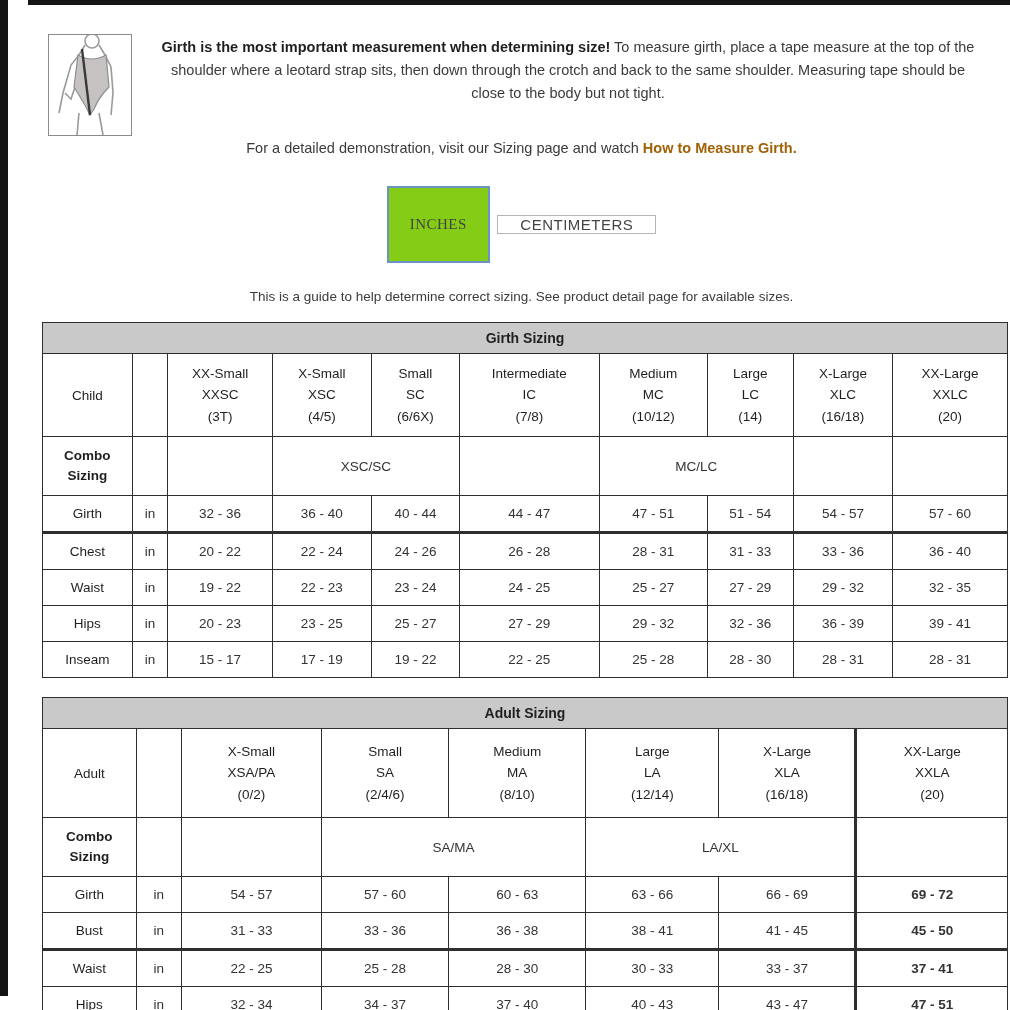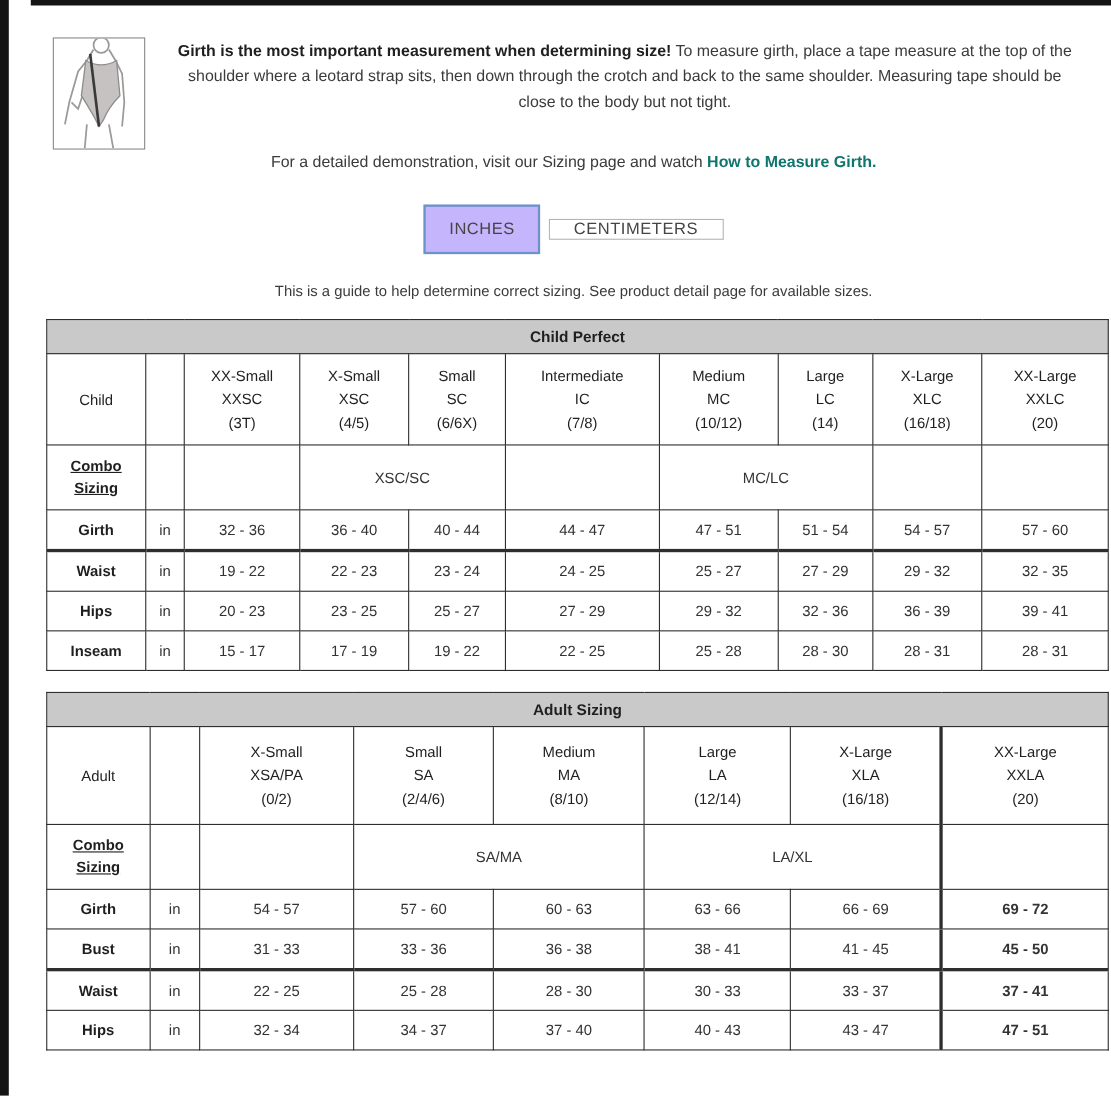--- a/index.html
+++ b/index.html
@@ -23,21 +23,21 @@
   .figure-box svg{display:block;width:100%;height:100%;}
   .intro-text{flex:1;padding:2px 28px 0 22px;text-align:center;font-size:14.5px;line-height:1.6;color:#3b3b3b;}
 
   .demo-line{text-align:center;font-size:14.5px;margin-top:4px;color:#3b3b3b;}
 
   .unit-toggle{text-align:center;margin-top:30px;}
   .unit-btn{
     font-family:inherit;font-size:15px;color:#444;letter-spacing:0.5px;
     cursor:pointer;vertical-align:middle;
   }
-  .unit-btn.selected{background:#c4b5fd;border:2px solid #6b93c5;padding:12px 21px;}
+  .unit-btn.selected{background:#84cc16;border:2px solid #6b93c5;padding:28px 21px;font-family:Liberation Serif, serif;}
   .unit-btn.unselected{background:#ffffff;border:1px solid #b5b5b5;padding:0 22px;margin-left:3px;}
 
   .guide-note{text-align:center;font-size:13.5px;margin-top:26px;color:#3b3b3b;}
 
   table.size-table{
     border-collapse:collapse;table-layout:fixed;
     margin:18px 2px 0 9px;width:calc(100% - 11px);
     font-size:13.5px;color:#333;
   }
   table.size-table.adult{margin-top:19px;}
@@ -45,23 +45,23 @@
     border:1px solid #2e2e2e;text-align:center;vertical-align:middle;padding:2px 1px;
   }
   .size-table .ttl-row td{
     background:#c9c9c9;font-weight:bold;font-size:14px;color:#1f1f1f;height:26px;
   }
   .size-table .col-head th{font-weight:normal;color:#1f1f1f;}
   .child-head{height:78px;}
   .adult-head{height:84px;}
   .col-head .hline{line-height:1.6;}
   .combo-row th,.combo-row td{height:54px;font-weight:normal;}
-  .combo-row th{font-weight:bold;color:#1f1f1f;line-height:1.5;text-decoration:underline;}
+  .combo-row th{font-weight:bold;color:#1f1f1f;line-height:1.5;}
   .data-row th,.data-row td{height:31px;}
-  .data-row th{font-weight:bold;color:#1f1f1f;margin-left:32px;}
+  .data-row th{font-weight:normal;color:#1f1f1f;margin-left:32px;}
   tr.thick-bottom th,tr.thick-bottom td{border-bottom:3px solid #2e2e2e;}
   .adult .xxl-col{border-left:3px solid #2e2e2e;font-weight:bold;}
 </style>
 </head>
 <body>
 
 <div class="frame-top"></div>
 <div class="frame-left"></div>
 
 <div class="content">
@@ -81,21 +81,21 @@
         <path d="M29 20 Q43 28 57 20 L60 52 Q50 62 45 74 L41 80 L37 72 Q30 60 25 52 Z" fill="#c7c2c2" stroke="#8d8d8d" stroke-width="1.2"></path>
         <line x1="33" y1="14" x2="41" y2="80" stroke="#3a3a3a" stroke-width="2.4"></line>
       </svg>
     </div>
     <div class="intro-text">
       <span style="font-weight:bold;color:#1f1f1f;">Girth is the most important measurement when determining size!</span><span> To measure girth, place a tape measure at the top of the shoulder where a leotard strap sits, then down through the crotch and back to the same shoulder. Measuring tape should be close to the body but not tight.</span>
     </div>
   </div>
 
   <div class="demo-line">
-    <span>For a detailed demonstration, visit our Sizing page and watch </span><span style="font-weight:bold;color:#0f766e;">How to Measure Girth.</span>
+    <span>For a detailed demonstration, visit our Sizing page and watch </span><span style="font-weight:bold;color:#a16207;">How to Measure Girth.</span>
   </div>
 
   <div class="unit-toggle">
     <button class="unit-btn selected">INCHES</button>
     <button class="unit-btn unselected">CENTIMETERS</button>
   </div>
 
   <div class="guide-note">This is a guide to help determine correct sizing. See product detail page for available sizes.</div>
 
   <table class="size-table child">
@@ -106,21 +106,21 @@
         <col style="width:10.3%">
       <col style="width:9.1%">
         <col style="width:14.5%">
         <col style="width:11.2%">
         <col style="width:8.9%">
       <col style="width:10.3%">
         <col>
     </colgroup>
     <tbody>
     <tr class="ttl-row">
-      <td colspan="10">Child Perfect</td>
+      <td colspan="10">Girth Sizing</td>
     </tr>
     <tr class="col-head">
       <th class="child-head">Child</th>
       <th></th>
       <th>
             <div class="hline">XX-Small</div>
             <div class="hline">XXSC</div>
             <div class="hline">(3T)</div>
           </th>
       <th>
@@ -176,20 +176,32 @@
       <th>Girth</th>
       <td>in</td>
       <td>32 - 36</td>
       <td>36 - 40</td>
       <td>40 - 44</td>
       <td>44 - 47</td>
       <td>47 - 51</td>
       <td>51 - 54</td>
       <td>54 - 57</td>
       <td>57 - 60</td>
+    </tr>
+    <tr class="data-row">
+      <th>Chest</th>
+      <td>in</td>
+      <td>20 - 22</td>
+      <td>22 - 24</td>
+      <td>24 - 26</td>
+      <td>26 - 28</td>
+      <td>28 - 31</td>
+      <td>31 - 33</td>
+      <td>33 - 36</td>
+      <td>36 - 40</td>
     </tr>
     <tr class="data-row">
       <th>Waist</th>
       <td>in</td>
       <td>19 - 22</td>
       <td>22 - 23</td>
       <td>23 - 24</td>
       <td>24 - 25</td>
       <td>25 - 27</td>
       <td>27 - 29</td>

